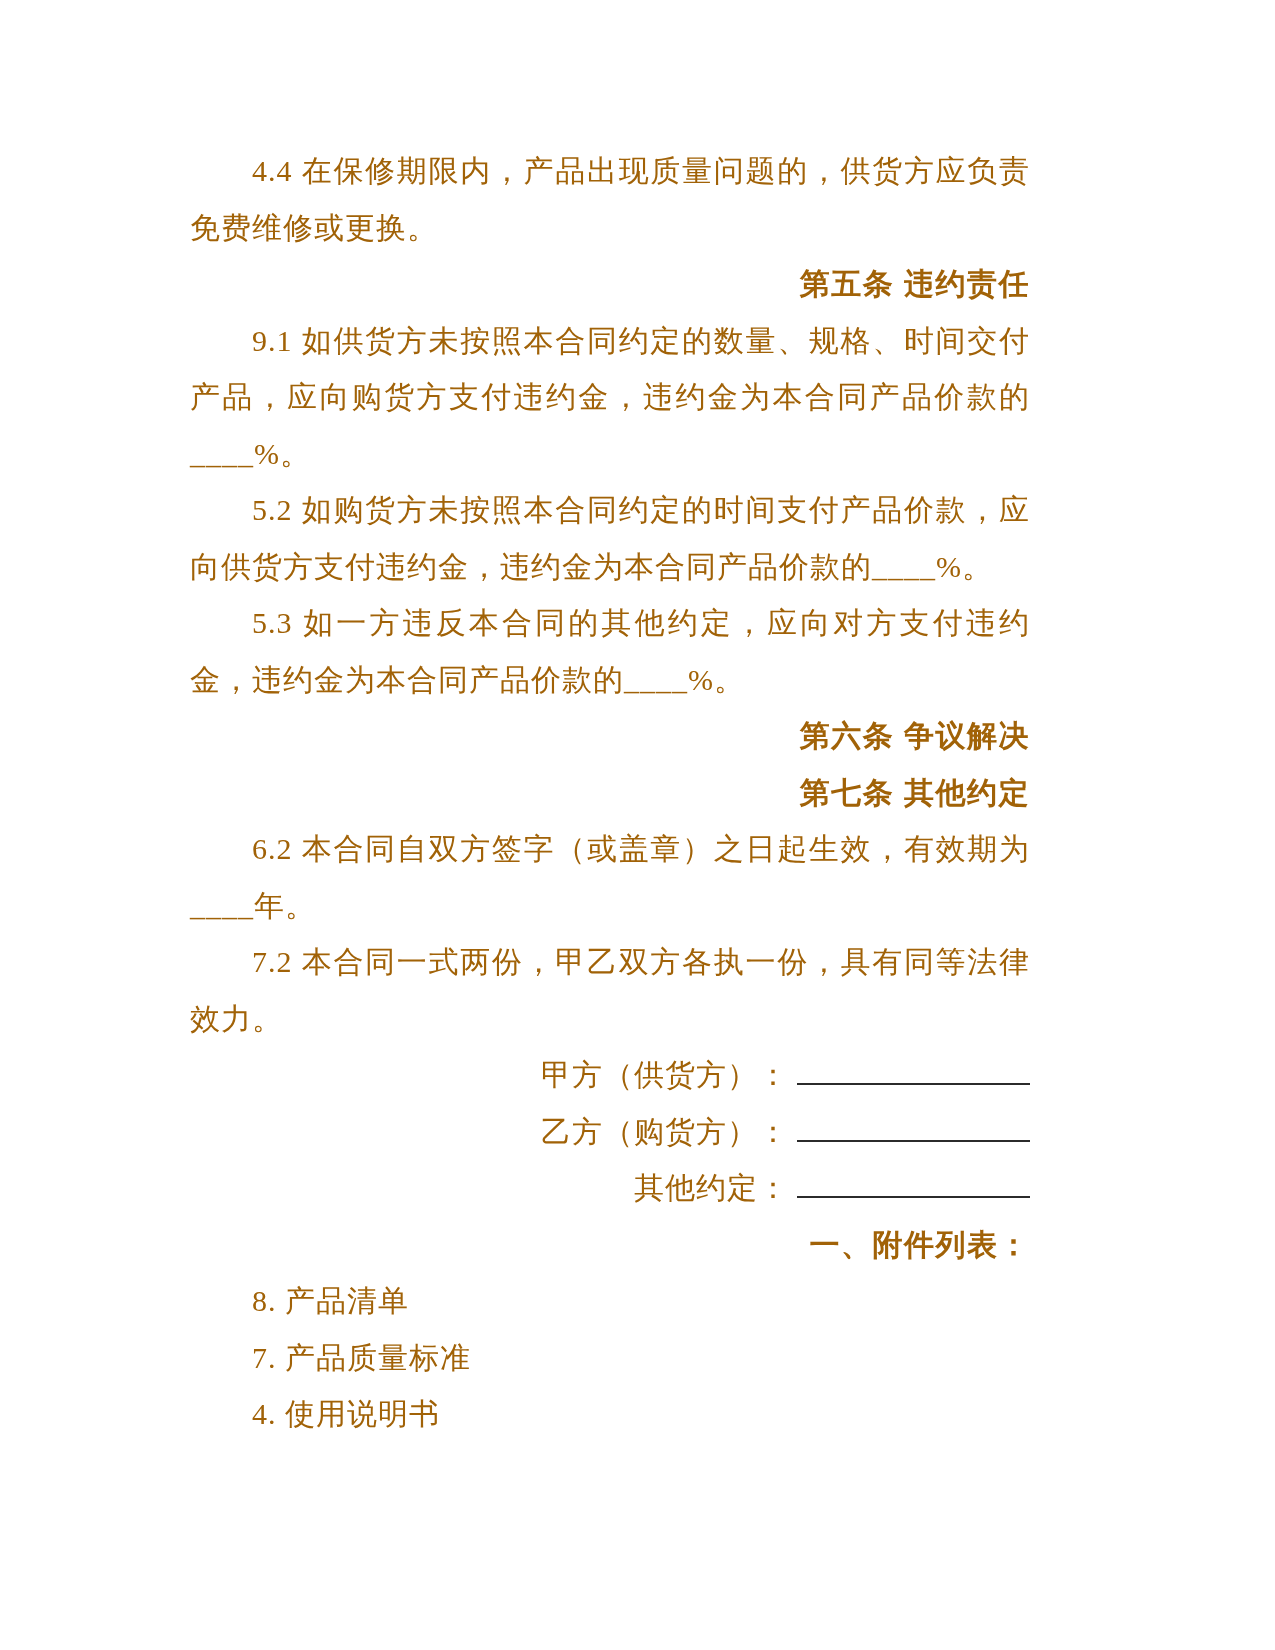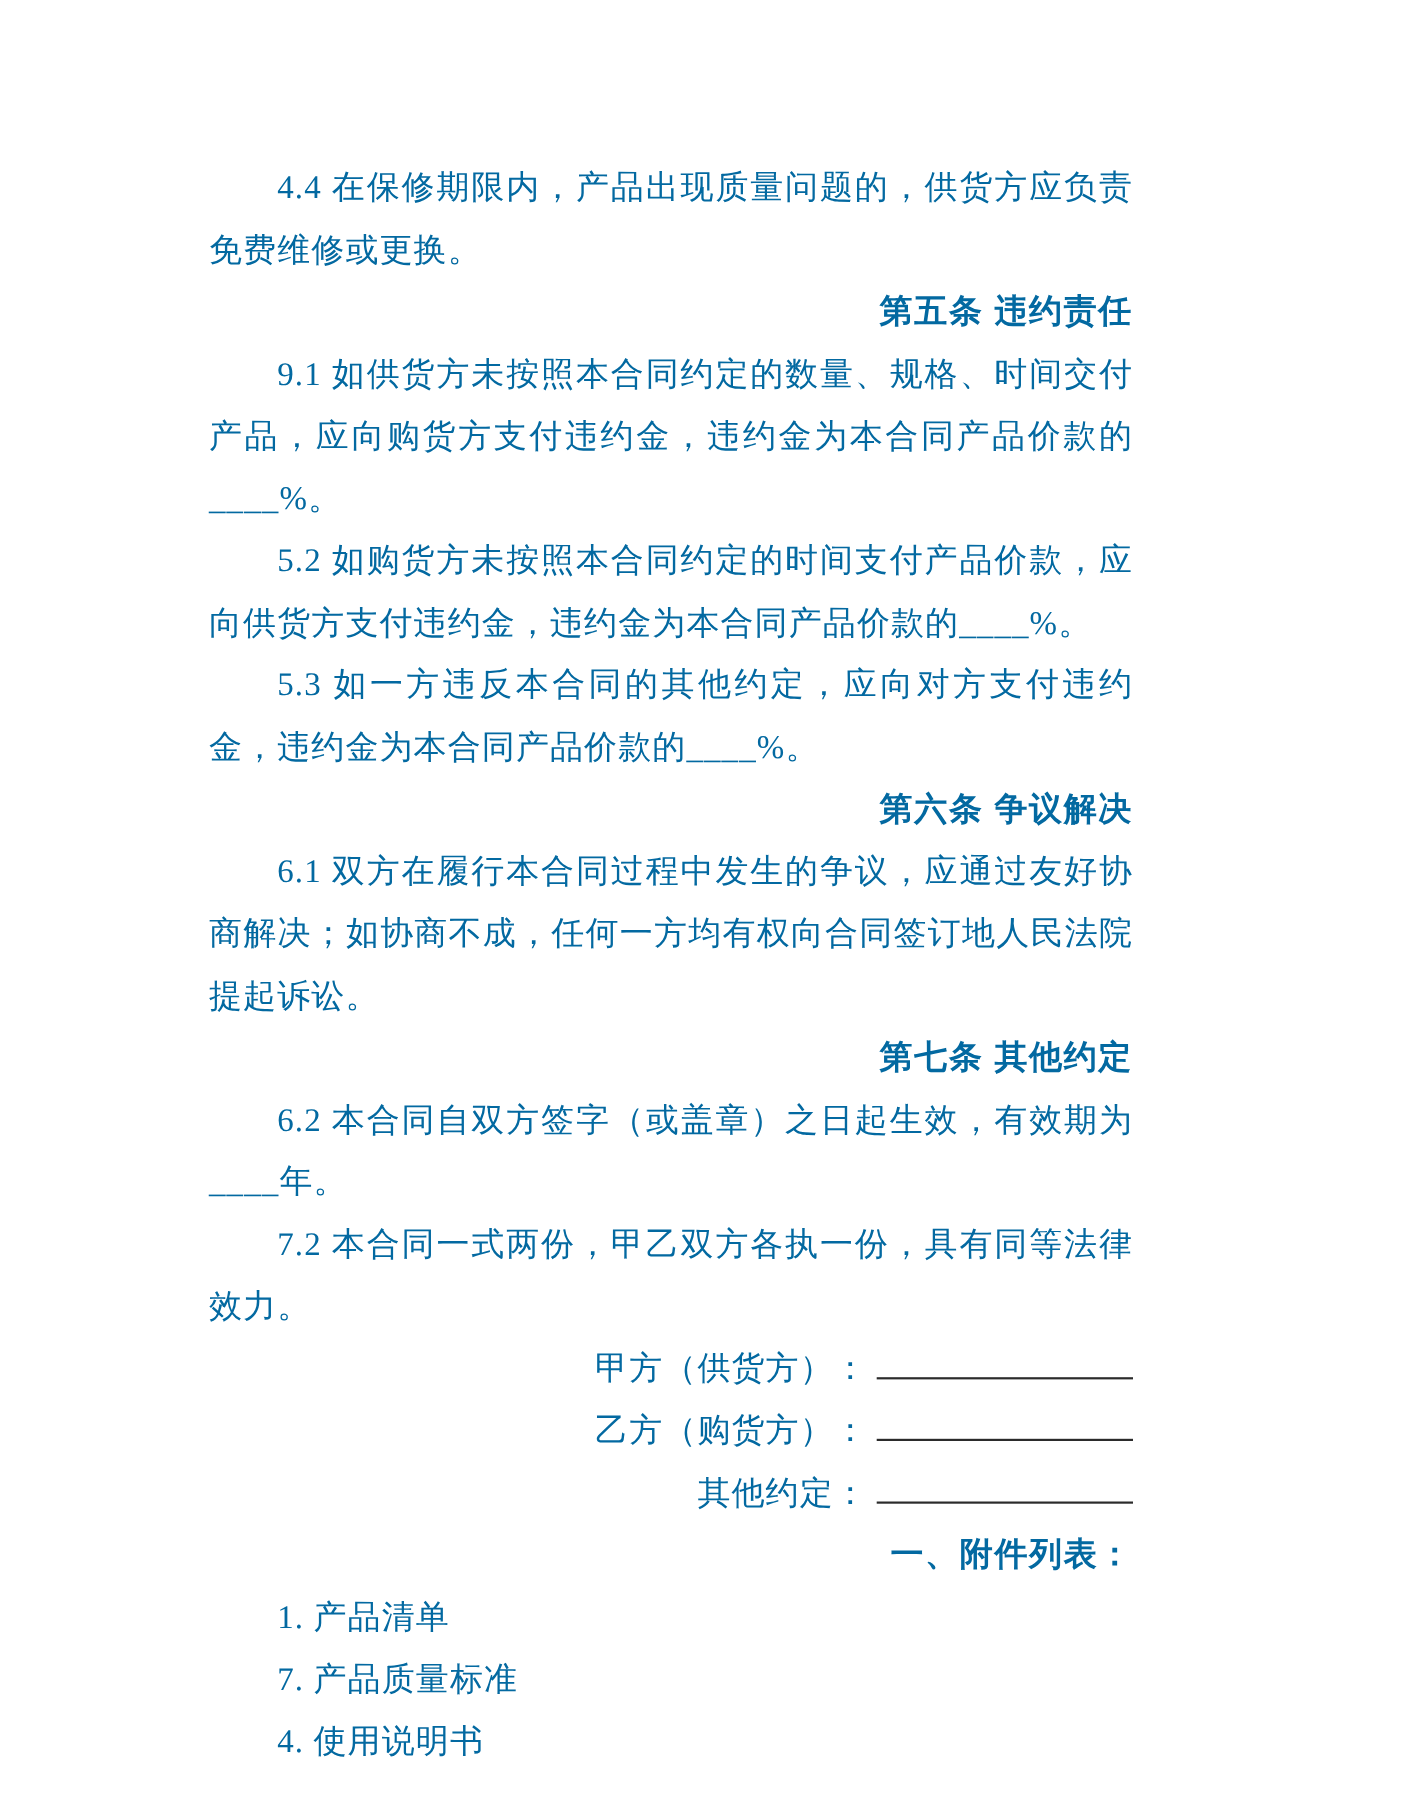--- a/index.html
+++ b/index.html
@@ -8,21 +8,21 @@
     background: #ffffff;
   }
   .page {
     position: relative;
     width: 1275px;
     height: 1650px;
     margin: 0 auto;
     background: #ffffff;
     overflow: hidden;
     font-family: "Liberation Serif", "DejaVu Serif", serif;
-    color: #0369a1;
+    color: #a16207;
   }
   .content {
     position: absolute;
     left: 190px;
     top: 143px;
     width: 840px;
     font-size: 30px;
     line-height: 56.5px;
     text-align: justify;
     letter-spacing: 1px;
@@ -55,25 +55,24 @@
 <body>
 
 <div class="page">
   <div class="content" id="contract-body">
       <p class="line body">4.4 在保修期限内，产品出现质量问题的，供货方应负责免费维修或更换。</p>
       <p class="line heading">第五条 违约责任</p>
       <p class="line body">9.1 如供货方未按照本合同约定的数量、规格、时间交付产品，应向购货方支付违约金，违约金为本合同产品价款的____%。</p>
       <p class="line body">5.2 如购货方未按照本合同约定的时间支付产品价款，应向供货方支付违约金，违约金为本合同产品价款的____%。</p>
       <p class="line body">5.3 如一方违反本合同的其他约定，应向对方支付违约金，违约金为本合同产品价款的____%。</p>
       <p class="line heading">第六条 争议解决</p>
-      <p class="line body">6.1 双方在履行本合同过程中发生的争议，应通过友好协商解决；如协商不成，任何一方均有权向合同签订地人民法院提起诉讼。</p>
       <p class="line heading">第七条 其他约定</p>
       <p class="line body">6.2 本合同自双方签字（或盖章）之日起生效，有效期为____年。</p>
       <p class="line body">7.2 本合同一式两份，甲乙双方各执一份，具有同等法律效力。</p>
       <p class="line field"><span>甲方（供货方）：</span><span class="blank"></span></p>
       <p class="line field"><span>乙方（购货方）：</span><span class="blank"></span></p>
       <p class="line field"><span>其他约定：</span><span class="blank"></span></p>
       <p class="line heading">一、附件列表：</p>
-      <p class="line list-item">1. 产品清单</p>
+      <p class="line list-item">8. 产品清单</p>
       <p class="line list-item">7. 产品质量标准</p>
       <p class="line list-item">4. 使用说明书</p>
     </div>
 </div>
 
 </body></html>

